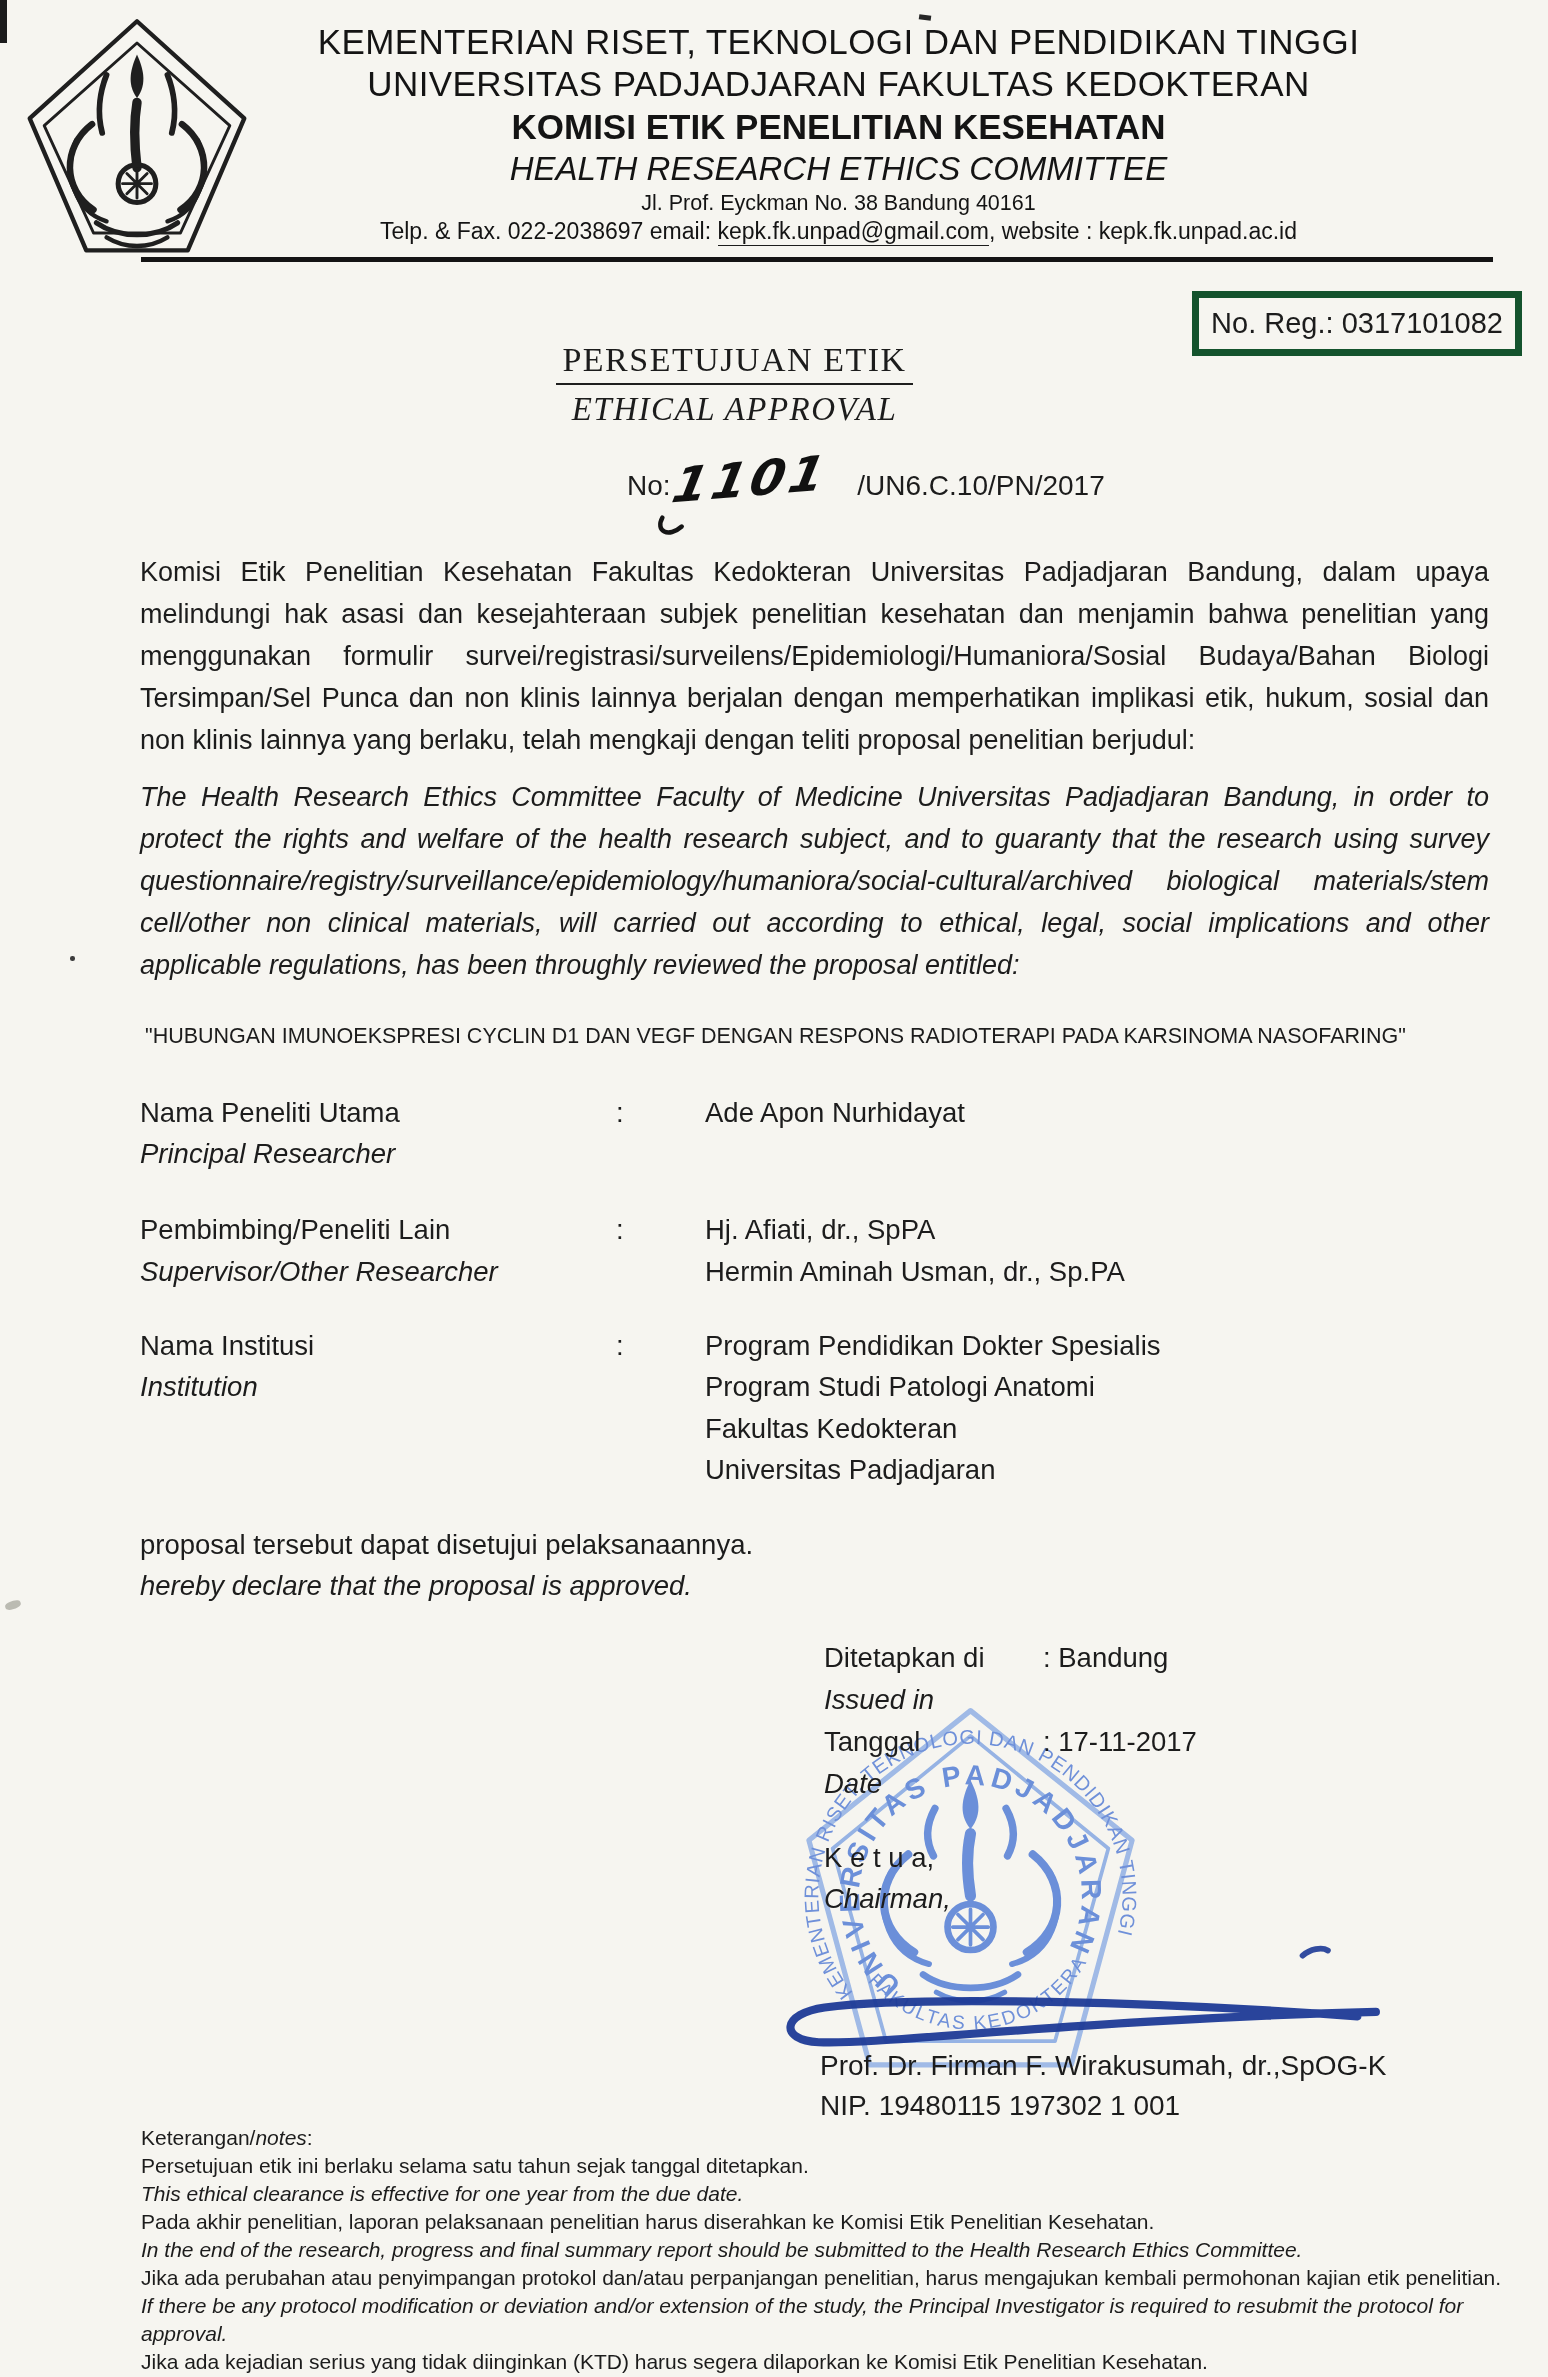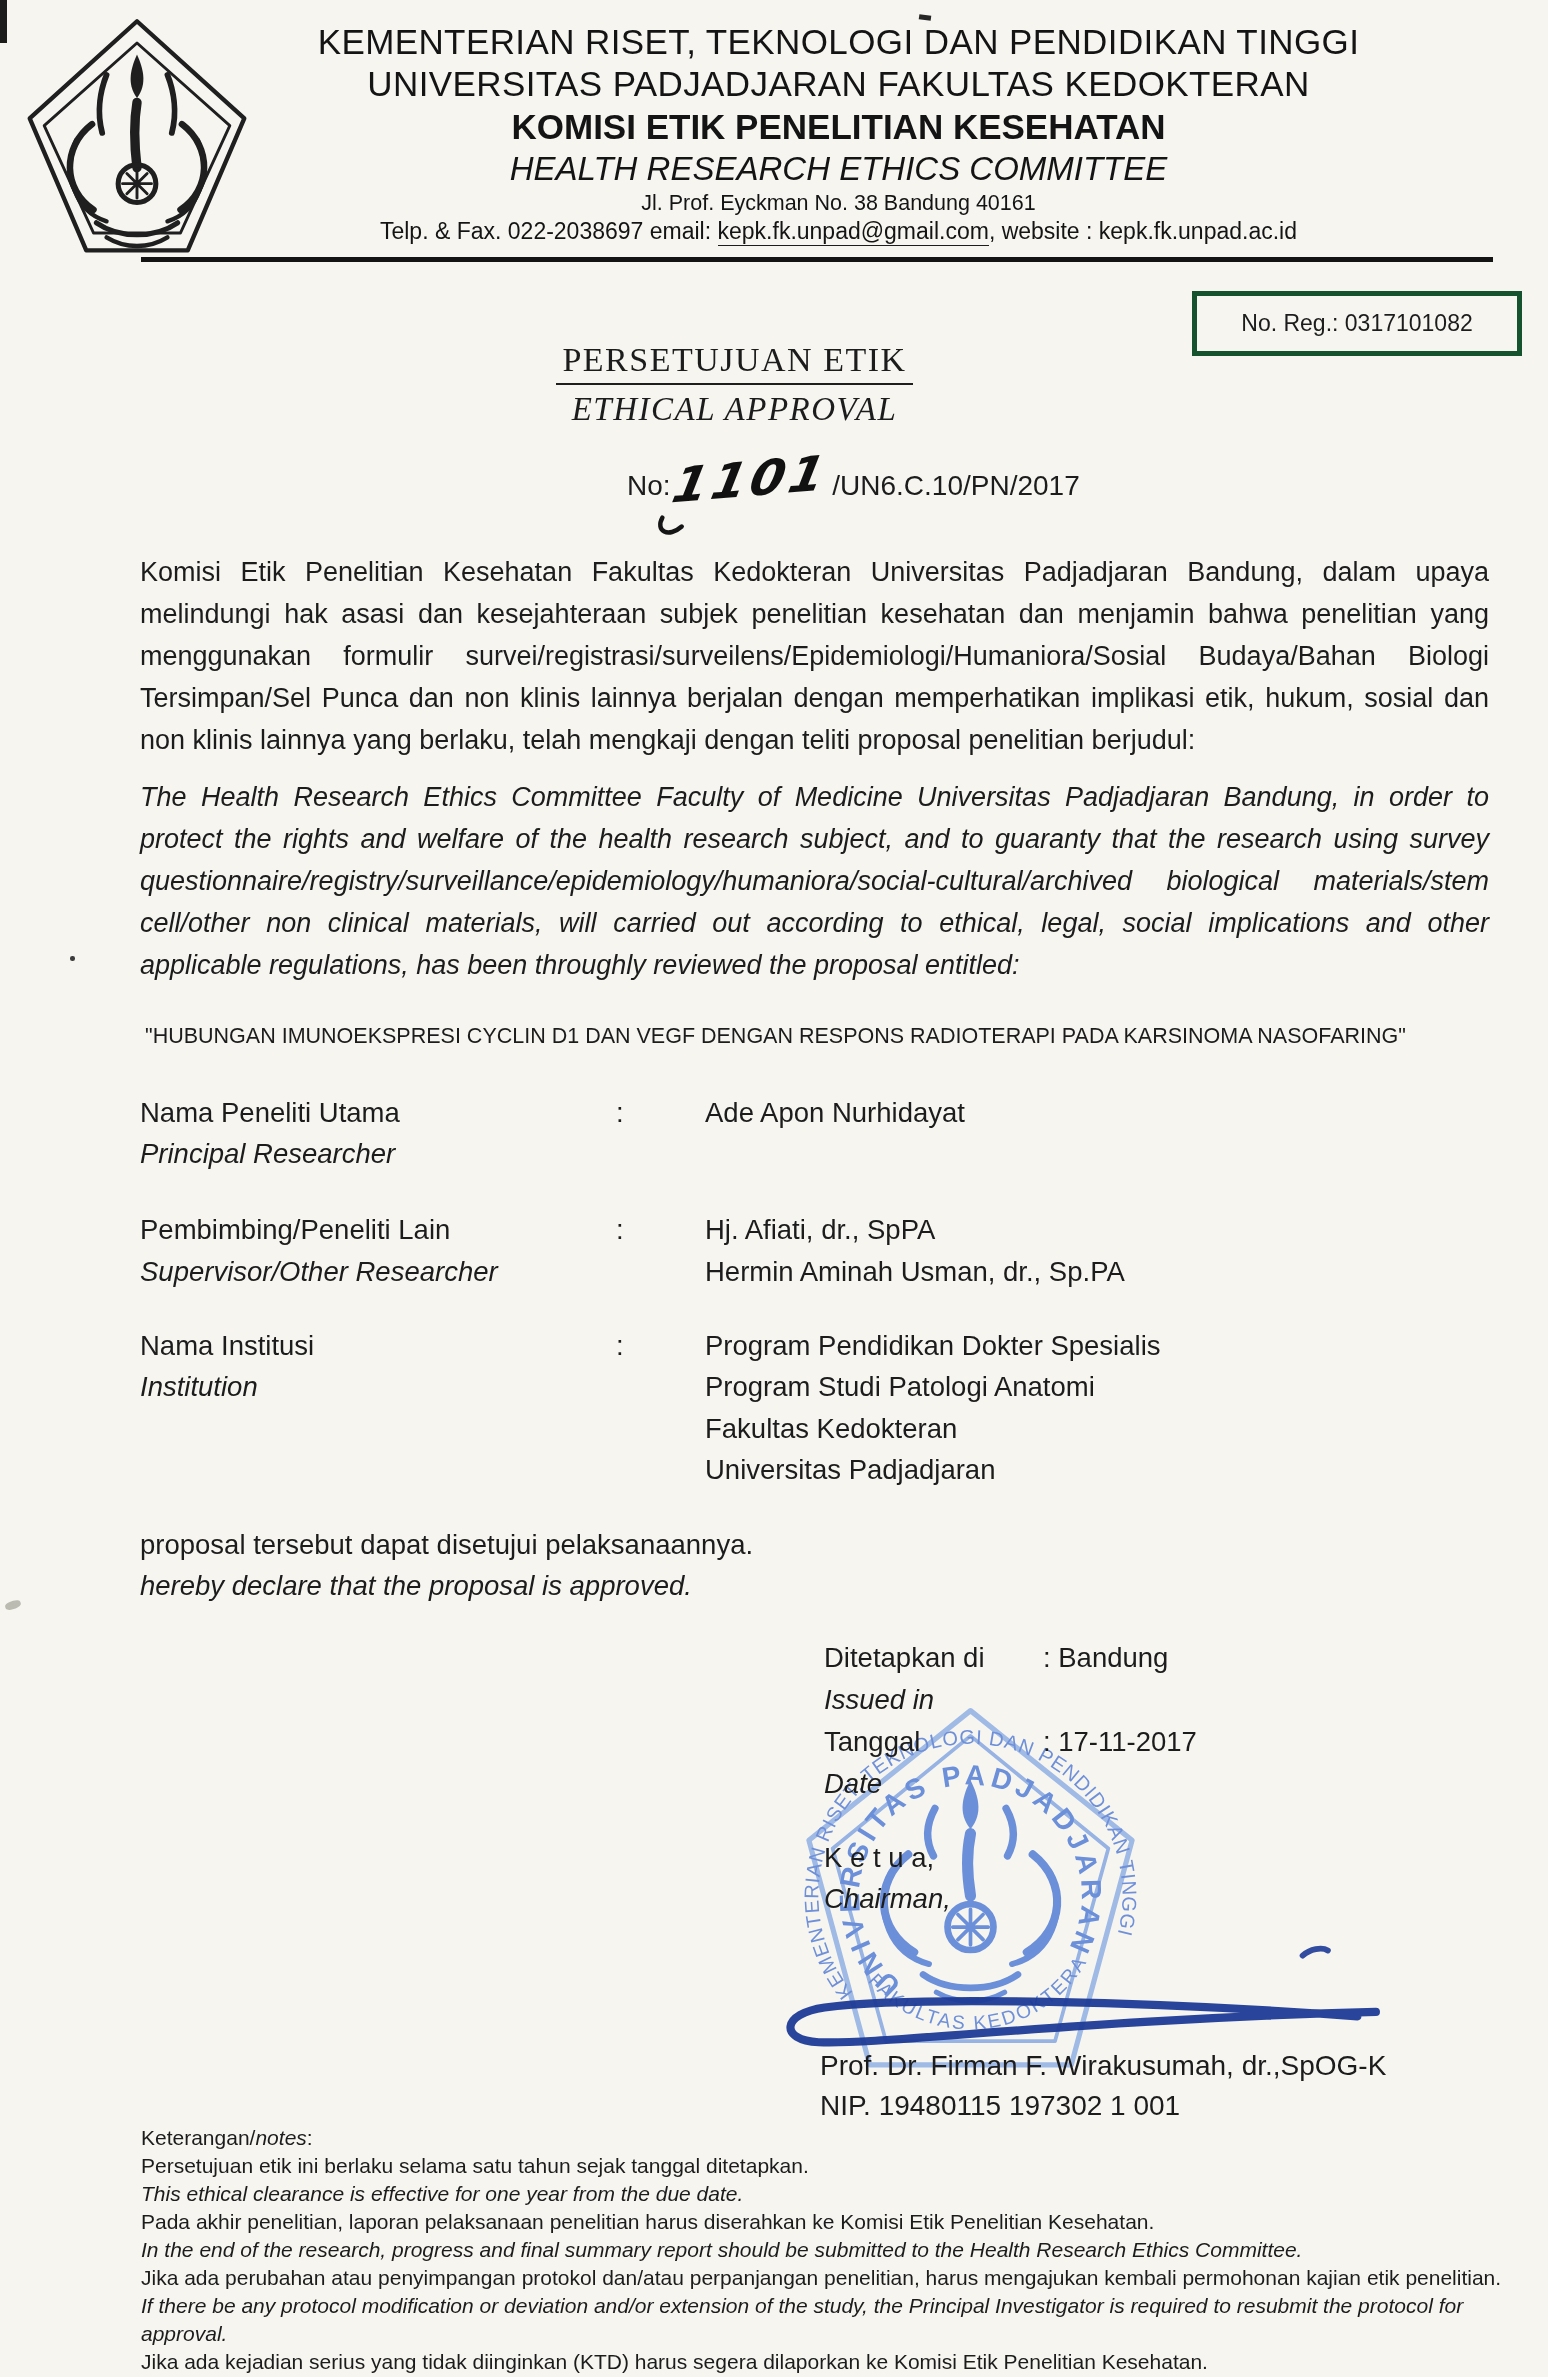--- a/index.html
+++ b/index.html
@@ -15,39 +15,39 @@
   .h1, .h2 { font-size:35px; line-height:42px; letter-spacing:0.4px; }
   .h3 { font-size:35px; line-height:43px; font-weight:bold; }
   .h4 { font-size:33px; line-height:42px; font-style:italic; }
   .haddr { font-size:21.5px; line-height:27px; }
   .hcontact { font-size:23px; line-height:28px; }
   .uline { border-bottom:1.5px solid #1c1c1c; padding-bottom:0.7px; }
   .rule { left:141px; top:257px; width:1352px; height:5.2px; background:#141414; }
 
   
   .regbox {
-    left:1192px; top:291px; width:330px; height:65px; border:5px solid #14532d;
+    left:1192px; top:291px; width:330px; height:65px; border:7px solid #14532d;
     box-sizing:border-box; display:flex; align-items:center; justify-content:center;
-    font-size:23px;
+    font-size:29px;
   }
 
   
   .title-block { left:0; top:341px; width:1469px; text-align:center; font-family:"Liberation Serif", serif; }
   .t1 { display:inline-block; font-size:34px; letter-spacing:1.5px; border-bottom:2.2px solid #1e1e1e; padding:0 6px 3.7px 6px; }
   .t2 { font-size:33px; font-style:italic; letter-spacing:1.5px; margin-top:6.7px; }
 
   
   .no-line { left:627px; top:454px; display:flex; align-items:flex-start; font-size:28px; }
   .no-prefix { margin-top:16.3px; }
   .hand {
     font-family:"DejaVu Sans", sans-serif; font-size:49px; font-weight:bold; font-style:italic;
     display:inline-block; transform:skewX(-16deg) rotate(-5deg); letter-spacing:3.7px;
     margin:-3px 6px 0 4.5px; color:#111;
   }
-  .no-suffix { margin-top:16.3px; }
+  .no-suffix { margin-top:16.3px; margin-left:25px; }
   .flourish { left:652px; top:513px; }
 
   
   .para { left:140px; width:1349px; font-size:27px; line-height:42px; text-align:justify; }
   .para1 { top:551px; }
   .para2 { top:776px; font-style:italic; }
   .prop-title { left:102px; top:1024px; width:1347px; text-align:center; font-size:21.5px; white-space:nowrap; }
 
   
   .dtxt { font-size:27.5px; }

